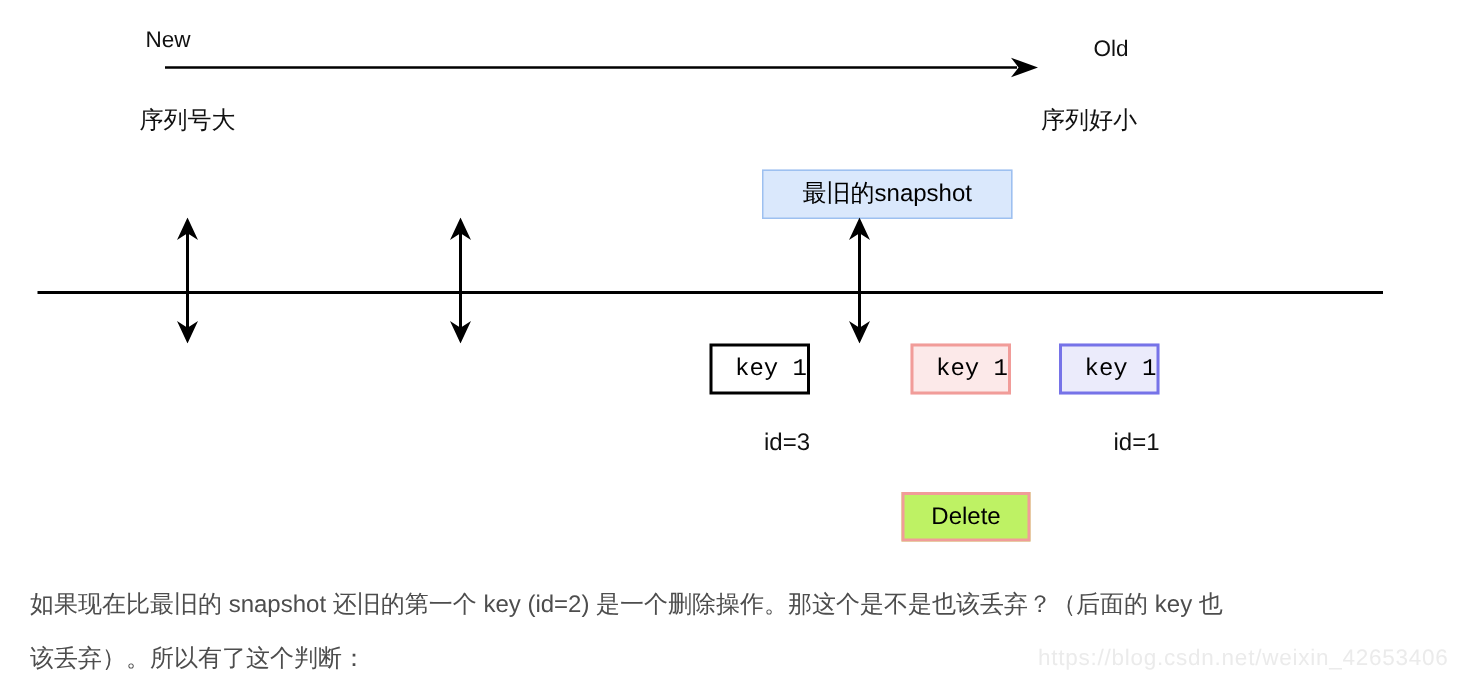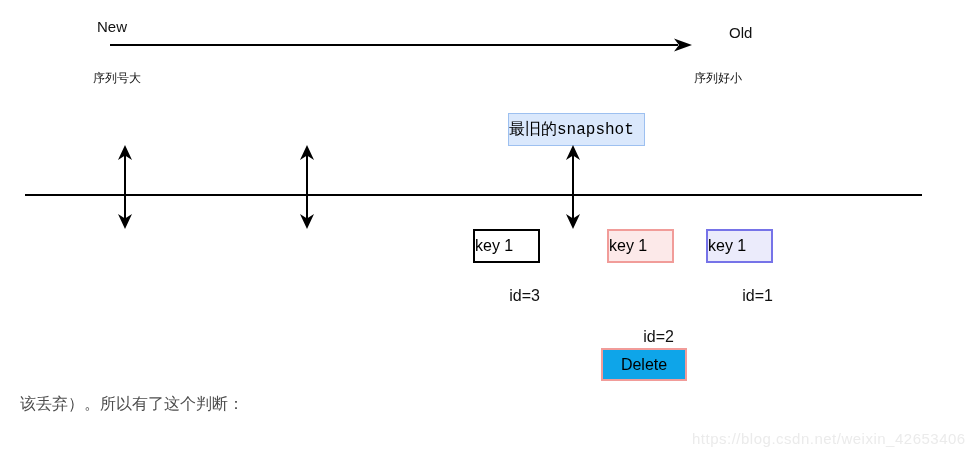--- a/index.html
+++ b/index.html
@@ -5,53 +5,53 @@
   * { margin: 0; padding: 0; box-sizing: border-box; }
   html, body { background: #ffffff; }
   body {
     font-family: "Liberation Sans", "DejaVu Sans", sans-serif;
     width: 979px; height: 456px;
     position: relative; overflow: hidden;
     color: #000;
   }
   .canvas { position: absolute; inset: 0; padding-left: 16px; }
 
-  .lbl { position: absolute; font-size: 12px; color: #111; white-space: nowrap; }
+  .lbl { position: absolute; font-size: 16px; color: #111; white-space: nowrap; }
   .lbl-sm { font-size: 15px; }
 
   
   .dir-arrow { position: absolute; left: 110px; top: 38px; }
 
   
   .timeline {
     position: absolute; left: 25px; top: 194px;
     width: 897px; height: 0;
     border-top: 2px solid #000;
   }
 
   
   .v-arrow { position: absolute; top: 145px; }
 
   
   .snapshot-box {
     position: absolute; left: 508px; top: 113px;
-    width: 137px; height: 33px;
-    display: flex; align-items: center; 
+    width: 167px; height: 33px;
+    display: flex; align-items: center; justify-content: center;
     font-size: 16px;
     border: 1px solid; 
-    font-family: Liberation Mono, monospace;
   }
 
   
   .key-box {
     position: absolute; top: 229px;
     width: 67px; height: 34px;
-    display: flex; align-items: center; justify-content: flex-start;
+    display: flex; align-items: center; justify-content: flex-end;
     font-size: 16px;
     border: 2px solid;
+    font-family: Liberation Mono, monospace;
   }
   .key-black { left: 473px; }
   .key-red   { left: 607px; }
   .key-blue  { left: 706px; }
 
   .id-lbl {
     position: absolute; top: 287px;
     width: 67px; text-align: right;
     font-size: 16px; color: #111;
   }
@@ -130,23 +130,24 @@
     <span>key 1</span>
   </div>
   <div class="key-box key-blue" style="background-color: rgb(235, 235, 251); border-color: rgb(118, 115, 232);">
     <span>key 1</span>
   </div>
 
   <div class="id-lbl id-3">id=3</div>
   <div class="id-lbl id-2">id=2</div>
   <div class="id-lbl id-1">id=1</div>
 
-  <div class="delete-box" style="background-color: #0ea5e9; border-color: rgb(241, 156, 153); margin-top: 20px;">
+  <div class="delete-box" style="background-color: #bef264; border-color: rgb(241, 156, 153);">
     <span>Delete</span>
   </div>
 
   <div class="paragraph">
+    <div class="line">如果现在比最旧的 snapshot 还旧的第一个 key (id=2) 是一个删除操作。那这个是不是也该丢弃？（后面的 key 也</div>
     <div class="line">该丢弃）。所以有了这个判断：</div>
   </div>
 
   <div class="watermark">https://blog.csdn.net/weixin_42653406</div>
 
 </div>
 
 </body></html>

